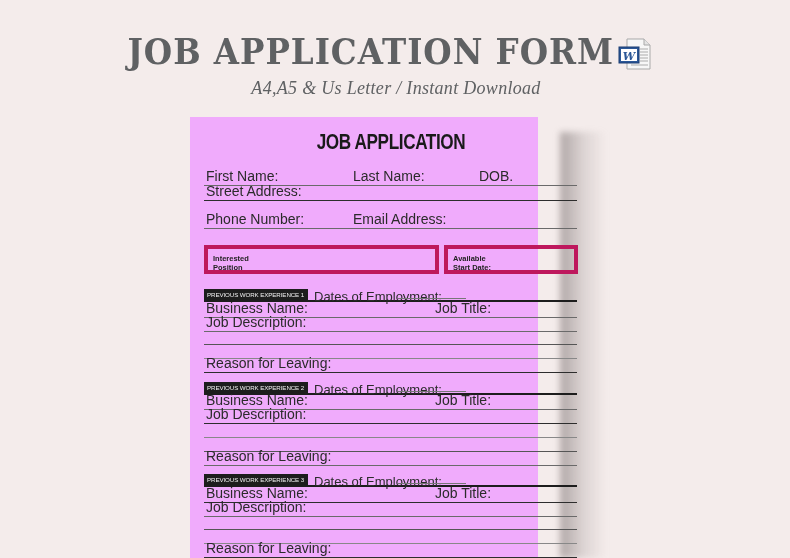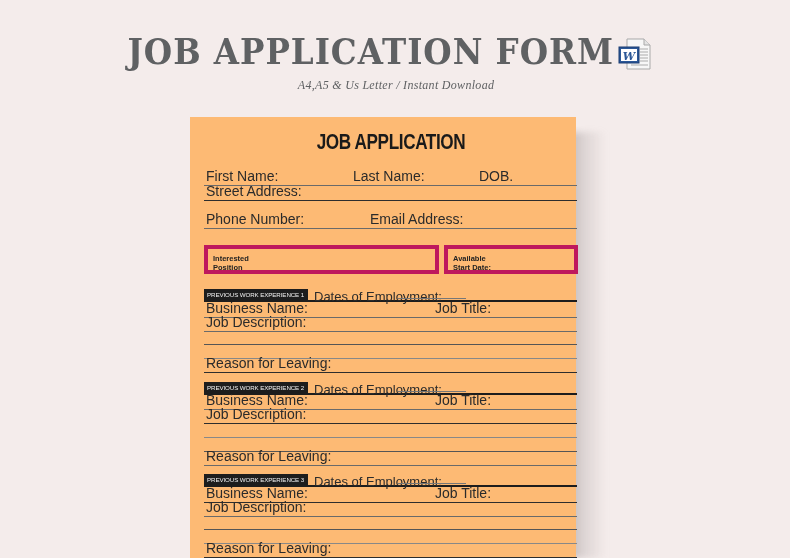--- a/index.html
+++ b/index.html
@@ -22,33 +22,33 @@
     transform-origin: 380px 0;
   }
   .word-icon {
     position: absolute; left: 617px; top: 38px; width: 34px; height: 32px;
   }
   .hero-sub {
     position: absolute; left: 0; top: 78px; width: 790px;
     text-align: center;
     font-family: "Liberation Serif", serif;
     font-style: italic;
-    font-size: 12px;
+    font-size: 18px;
     color: #5f6163;
     letter-spacing: 0.3px;
     padding-left: 2px;
   }
   .shadow {
     position: absolute; left: 560px; top: 132px; width: 46px; height: 426px;
     background: linear-gradient(to right, rgba(120,110,110,0.55), rgba(150,140,140,0.25) 50%, rgba(244,236,235,0));
     filter: blur(3px);
   }
   .page {
-    position: absolute; left: 190px; top: 117px; width: 386px; height: 441px;
-    background: #fdba74;
+    position: absolute; left: 190px; top: 117px; width: 348px; height: 441px;
+    background: #f0abfc;
   }
   .doc-title {
     position: absolute; left: 0; top: 12px; width: 402px;
     text-align: center;
     font-family: "Liberation Sans", sans-serif;
     font-weight: bold;
     font-size: 22px;
     color: #1a1a1a;
     transform: scaleX(0.78);
     letter-spacing: -0.5px;
@@ -117,21 +117,21 @@
   <div class="row" style="top:55px;">
     <span class="lbl" style="left:2px;">First Name:</span>
     <span class="lbl" style="left:149px;">Last Name:</span>
     <span class="lbl" style="left:275px;">DOB.</span>
   </div>
   <div class="row dark" style="top:70px;">
     <span class="lbl" style="left:2px;">Street Address:</span>
   </div>
   <div class="row" style="top:98px;">
     <span class="lbl" style="left:2px;">Phone Number:</span>
-    <span class="lbl" style="left:166px;">Email Address:</span>
+    <span class="lbl" style="left:149px;">Email Address:</span>
   </div>
 
   <div class="box" style="left:14px; width:235px;">
     <div>Interested</div>
     <div>Position</div>
   </div>
   <div class="box" style="left:254px; width:134px;">
     <div>Available</div>
     <div>Start Date:</div>
   </div>

